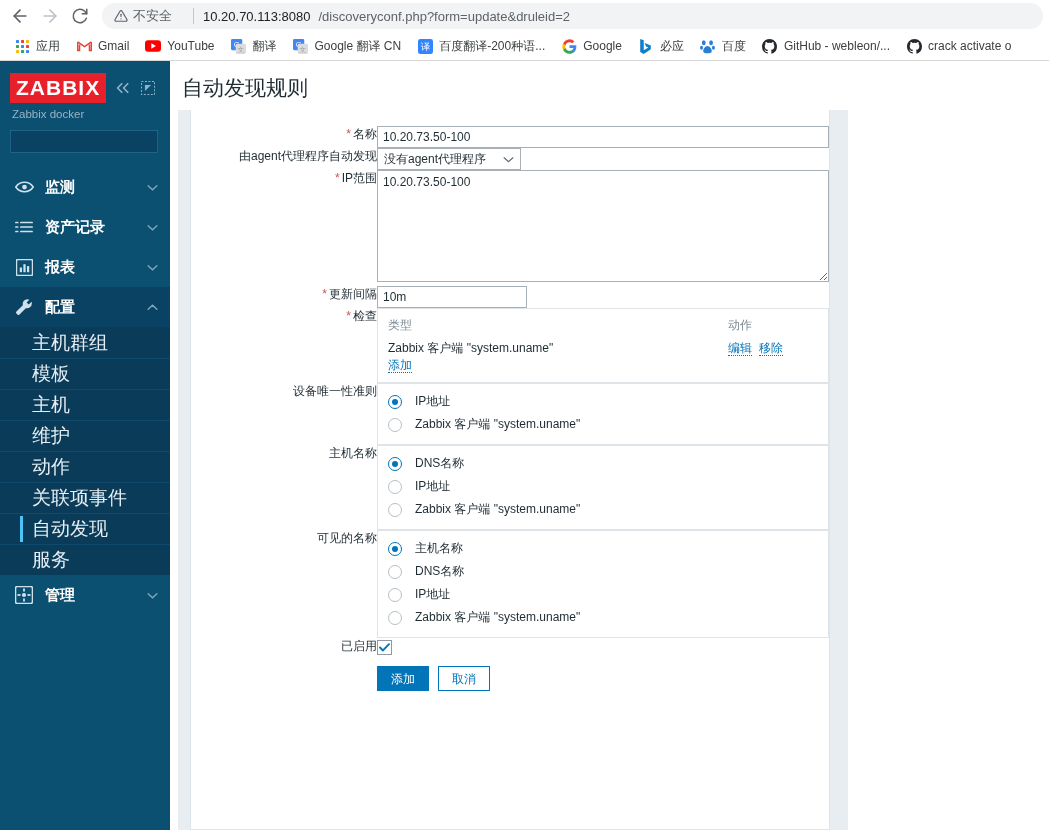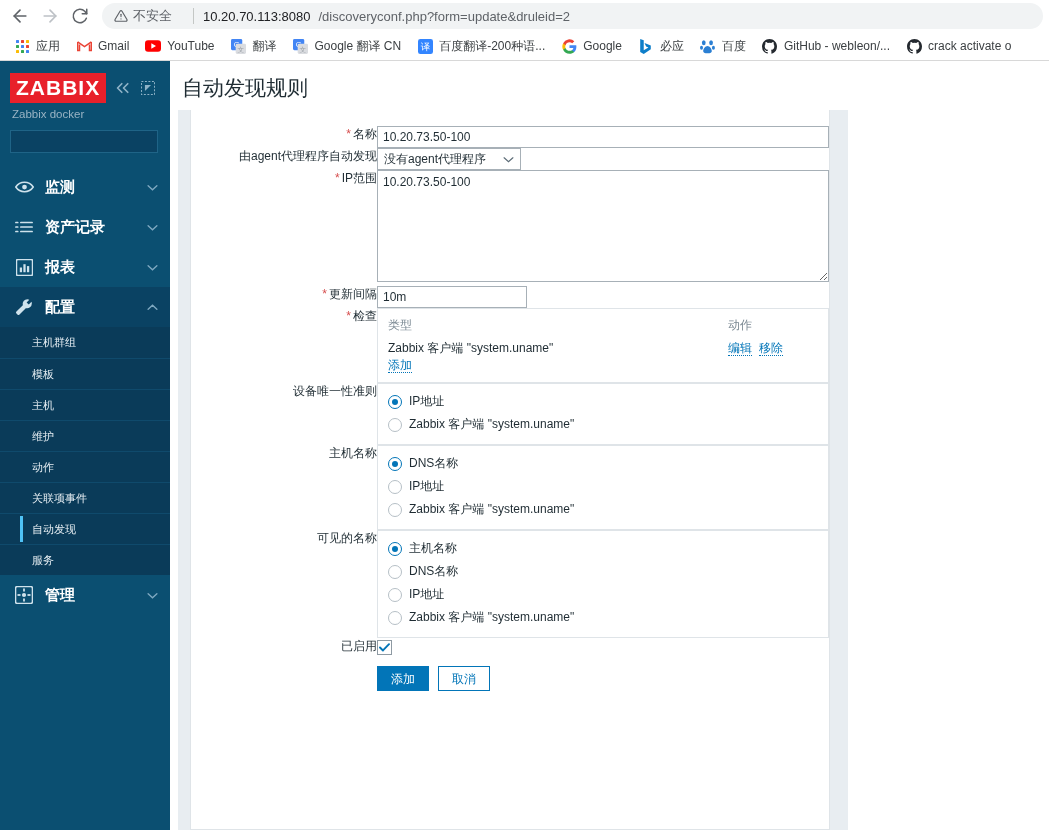--- a/index.html
+++ b/index.html
@@ -162,21 +162,21 @@
   .sb-group .gi { width: 20px; flex: 0 0 20px; display: flex; align-items: center; justify-content: center; color: #cfe2ec; }
   .sb-group .glabel { flex: 1 1 auto; }
   .sb-group .chev { color: #7ea8c0; display:flex; align-items:center; }
 
   .sb-sub { background: #0a3b59; }
   .sb-sub-item {
     height: 31px;
     display: flex;
     align-items: center;
     padding-left: 32px;
-    font-size: 11px;
+    font-size: 19px;
     color: #e6eef3;
     border-top: 1px solid #0f4a6c;
     position: relative;
   }
   .sb-sub-item:first-child { border-top: 0; }
   .sb-sub-item.selected::before {
     content: "";
     position: absolute;
     left: 20px; top: 2px; bottom: 2px;
     width: 3px;
@@ -294,21 +294,21 @@
     text-decoration: none;
     border-bottom: 1px dotted #0275b8;
     font-size: 12px;
   }
   .act-links { white-space: nowrap; }
   .act-links a + a { margin-left: 7px; }
 
   .radio-row {
     display: flex;
     align-items: center;
-    gap: 7px;
+    gap: 13px;
     padding: 3px 0;
     font-size: 12px;
     color: #1f2c33;
   }
   .radio {
     width: 14px; height: 14px;
     border-radius: 50%;
     border: 1px solid #b6bfc6;
     background: #ffffff;
     flex: 0 0 14px;

